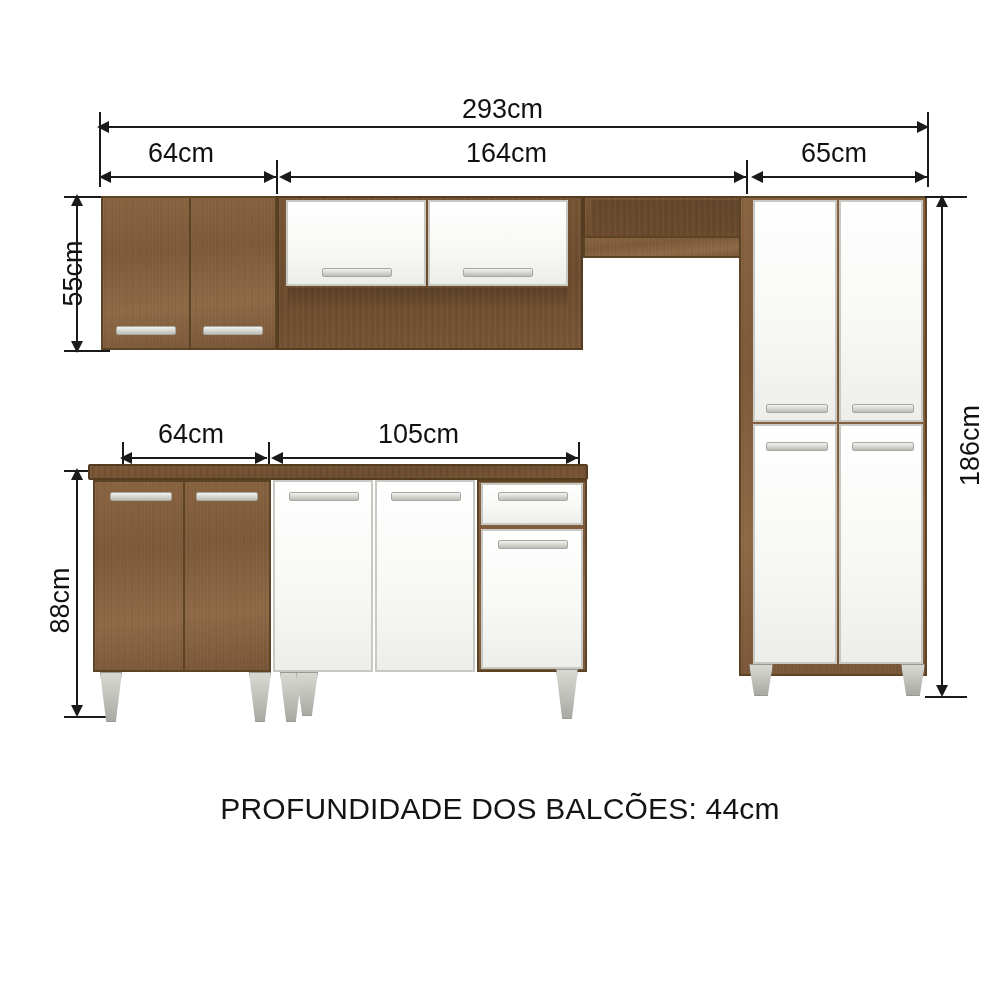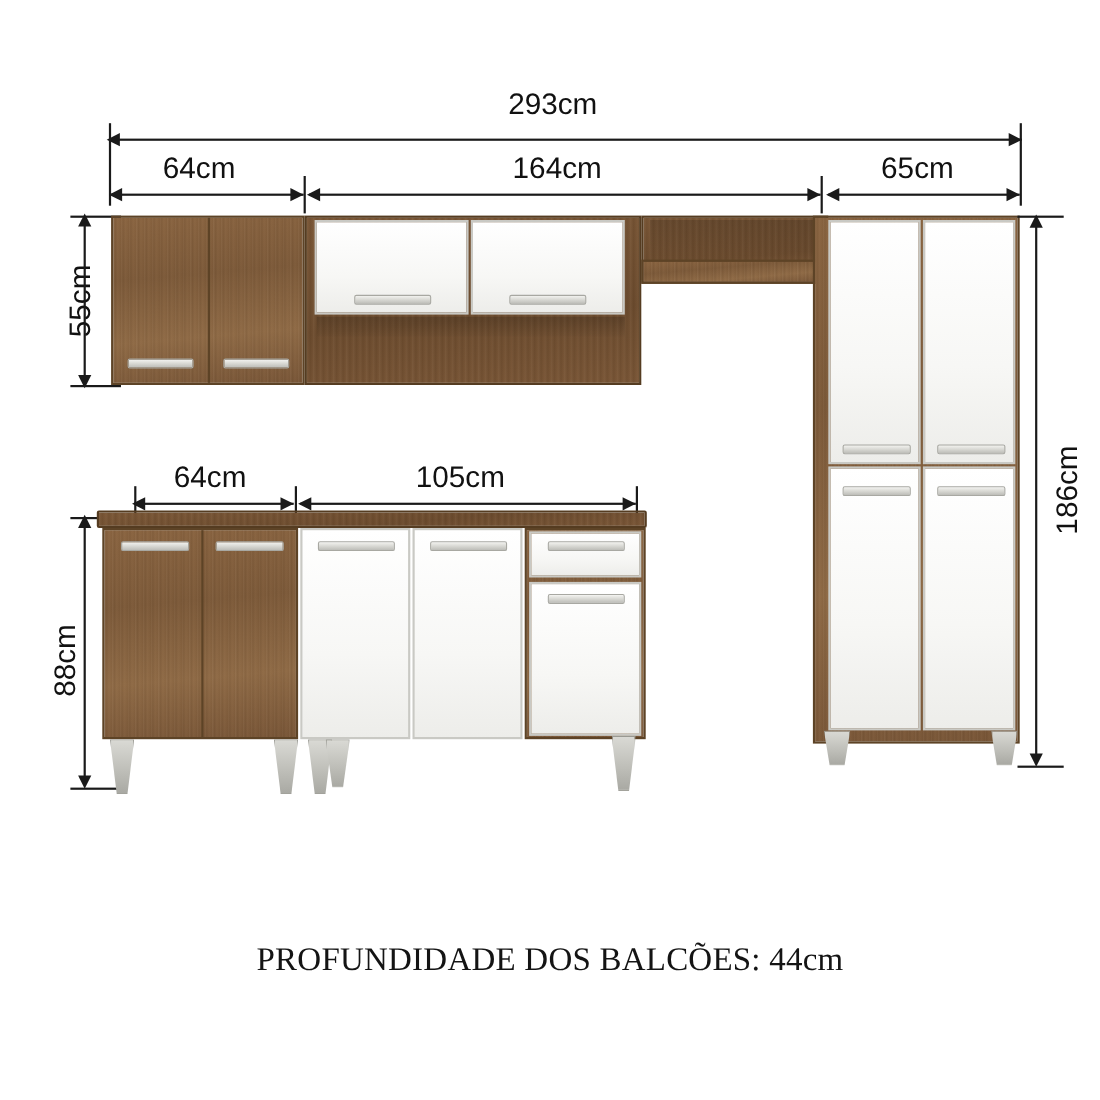--- a/index.html
+++ b/index.html
@@ -117,21 +117,21 @@
     font-size: 30px;
     color: #141414;
     letter-spacing: 0.2px;
   }
 </style>
 </head>
 <body>
 
 <div class="stage">
 
-  <div class="dim" style="left:462px; top:80px;text-align:center;">293cm</div>
+  <div class="dim" style="left:462px; top:94px;text-align:center;">293cm</div>
   <div class="hline" style="left:99px; top:126px; width:830px;"></div>
   <div class="arrowL" style="left:97px; top:121px;"></div>
   <div class="arrowR" style="left:917px; top:121px;"></div>
   <div class="tick" style="left:99px; top:112px; height:75px;"></div>
   <div class="tick" style="left:927px; top:112px; height:75px;"></div>
 
   <div class="dim" style="left:148px; top:138px;">64cm</div>
   <div class="dim" style="left:466px; top:138px;">164cm</div>
   <div class="dim" style="left:801px; top:138px;">65cm</div>
 
@@ -230,15 +230,15 @@
   <div class="leg" style="left:280px; top:672px; width:20px; height:48px; clip-path: polygon(0 0, 100% 0, 72% 100%, 28% 100%);"></div>
   <div class="leg" style="left:296px; top:672px; width:20px; height:42px; clip-path: polygon(0 0, 100% 0, 72% 100%, 28% 100%);"></div>
 
   <div class="piece wood" style="left:477px; top:480px; width:110px; height:192px;"></div>
   <div class="piece white" style="left:481px; top:483px; width:102px; height:42px;"></div>
   <div class="handle" style="left:498px; top:492px; width:68px;"></div>
   <div class="piece white" style="left:481px; top:529px; width:102px; height:140px;"></div>
   <div class="handle" style="left:498px; top:540px; width:68px;"></div>
   <div class="leg" style="left:556px; top:669px; width:20px; height:48px; clip-path: polygon(0 0, 100% 0, 72% 100%, 28% 100%);"></div>
 
-  <div class="caption" style="top:856px;font-family:Liberation Serif, serif;">PROFUNDIDADE DOS BALCÕES: 44cm</div>
+  <div class="caption" style="top:792px;">PROFUNDIDADE DOS BALCÕES: 44cm</div>
 
 </div>
 
 </body></html>

